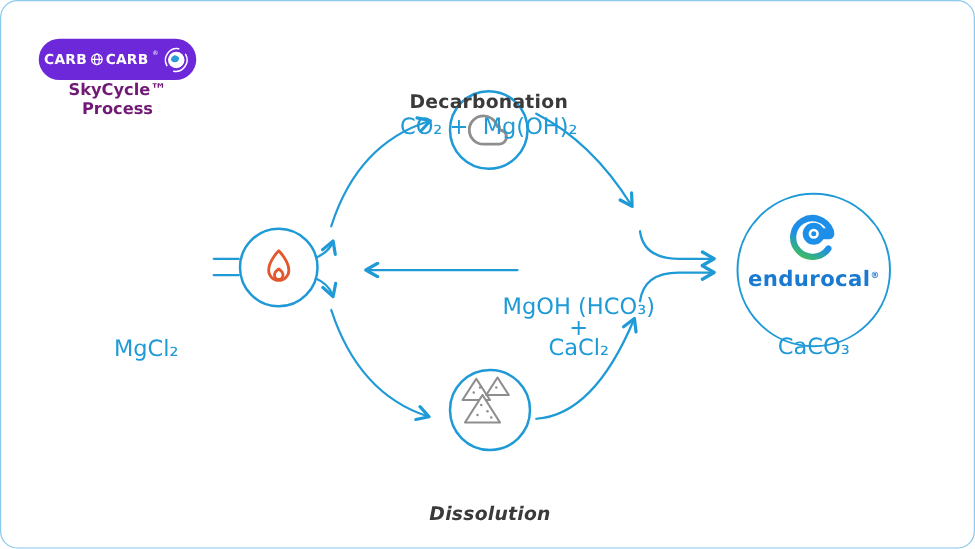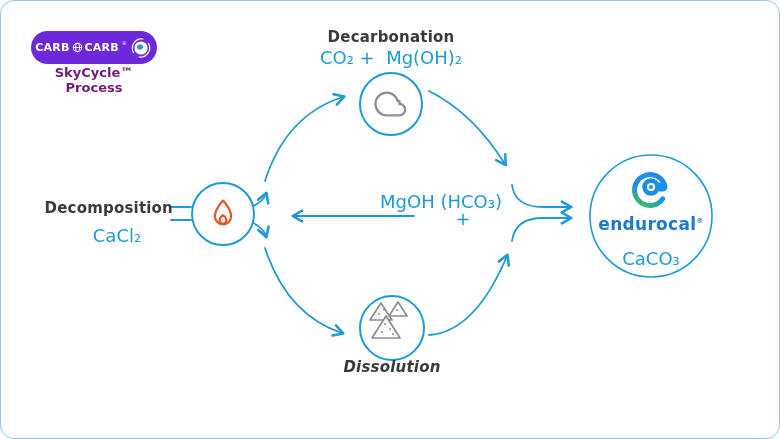--- a/index.html
+++ b/index.html
@@ -12,21 +12,21 @@
     position:relative; width:780px; height:439px;
     background:#ffffff;
     border:1.5px solid #8ccbed;
     border-radius:14px;
     overflow:hidden;
   }
   .layer { position:absolute; left:0; top:0; width:780px; height:439px; }
   .txt { position:absolute; white-space:pre; }
   .heading { font-size:15px; font-weight:bold; color:#3a3a3a; letter-spacing:0.2px; }
   .formula { font-size:18px; color:#1f9ad6; }
-  .center { text-align:center; }
+  .center { text-align:center;margin-top:44px; }
   .right { text-align:right; }
 
   
   .pill {
     position:absolute; left:30px; top:30px; width:126px; height:33px;
     background:#6d28d9; border-radius:17px;
     display:flex; align-items:center; justify-content:center; gap:2px;
     color:#ffffff;
   }
   .pill .word { font-weight:bold; font-size:11px; letter-spacing:0.2px; }
@@ -127,24 +127,24 @@
       <circle cx="12" cy="12" r="6.6" fill="#ffffff"></circle>
       <path d="M8.5,9.5 q2,-2 4,-0.8 q2.5,1 1.5,3 q-1,2.4 -3.5,2 q-2.6,-0.4 -2.8,-2.4 z" fill="#2b9cd8"></path>
       <path d="M4.5,16.5 A 9.2,9.2 0 0 1 14,3 M19.5,7.5 A 9.2,9.2 0 0 1 10,21" fill="none" stroke="#ffffff" stroke-width="1.2" stroke-linecap="round"></path>
     </svg>
   </div>
   <div class="tagline">SkyCycle™ Process</div>
 
   <div class="txt heading center" style="left:280px; top:27px;  width:220px;">Decarbonation</div>
   <div class="txt formula center" style="left:280px; top:46px;  width:220px;">CO₂ +  Mg(OH)₂</div>
 
-  <div class="txt heading right" style="left:18px;  top:198px; width:154px;">Decomposition</div>
-  <div class="txt formula center" style="left:40px;  top:224px; width:152px;">CaCl₂</div>
+  <div class="txt formula center" style="left:40px;  top:224px; width:152px;">MgCl₂</div>
 
   <div class="txt heading center" style="left:281px; top:357px; width:220px;font-style:italic;">Dissolution</div>
 
-  <div class="txt formula center" style="left:360px; top:190px; width:160px;">MgOH (HCO₃)</div>
+  <div class="txt formula center" style="left:382px; top:190px; width:160px;">MgOH (HCO₃)</div>
   <div class="txt formula center" style="left:382px; top:207px; width:160px;">+</div>
+  <div class="txt formula center" style="left:382px; top:223px; width:160px;">CaCl₂</div>
 
   <div class="brandmark"><span>endurocal</span><sup>®</sup></div>
-  <div class="txt formula center" style="left:590px; top:247px; width:120px;">CaCO₃</div>
+  <div class="txt formula center" style="left:590px; top:222px; width:120px;">CaCO₃</div>
 
 </div>
 
 </body></html>

